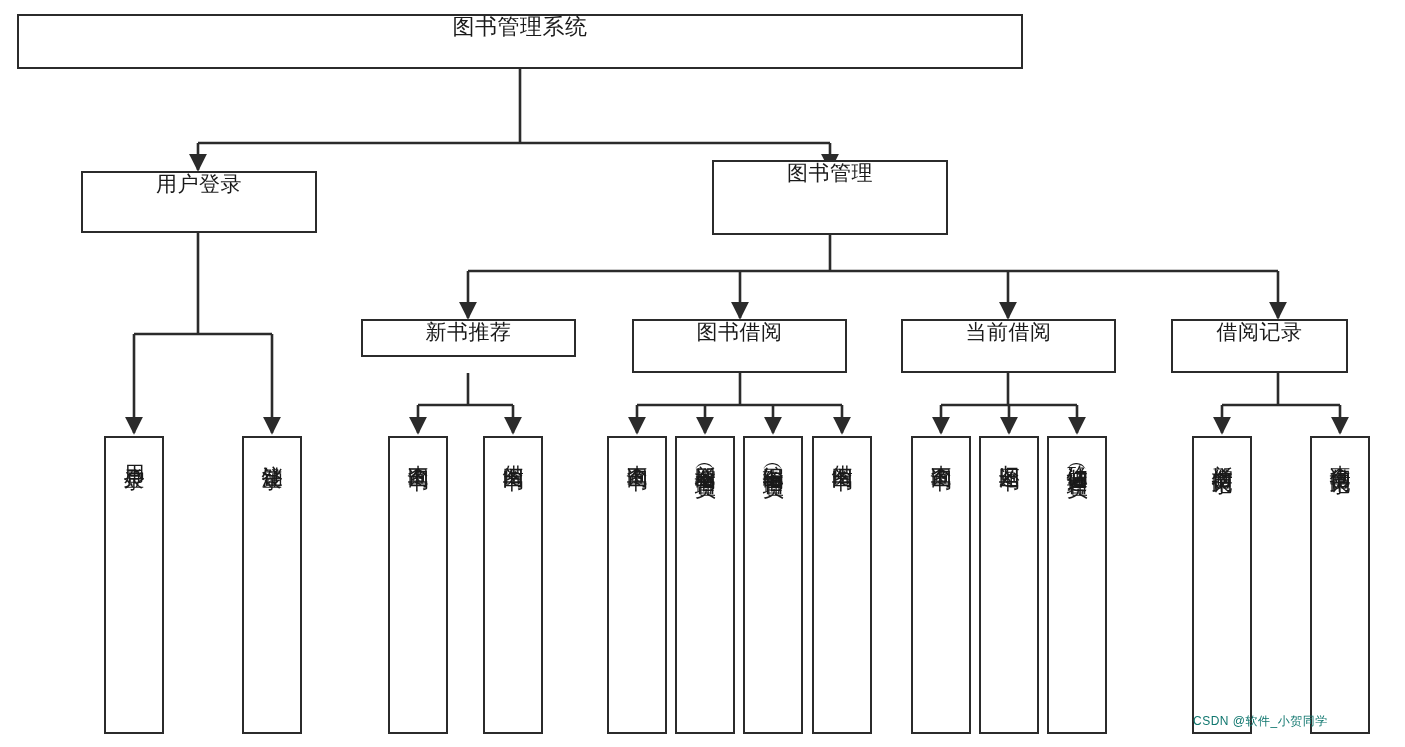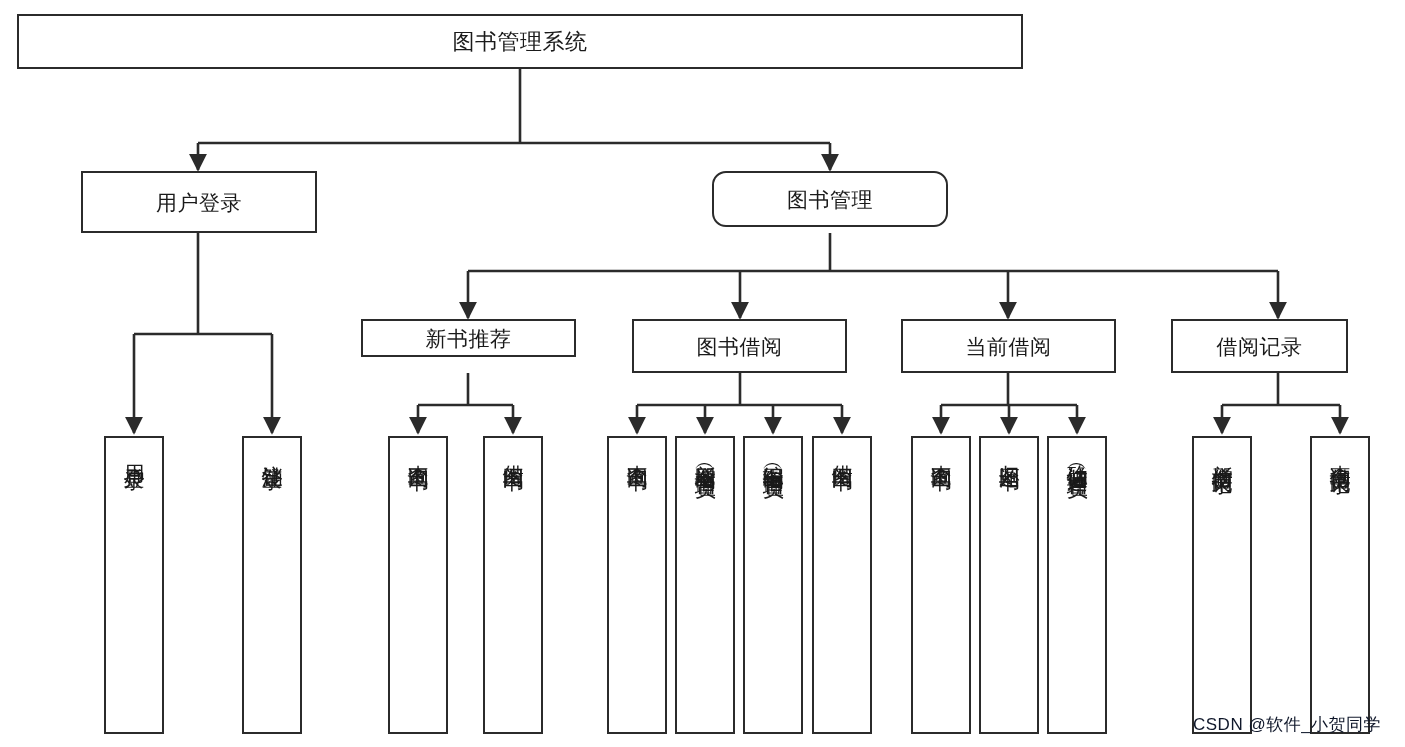--- a/index.html
+++ b/index.html
@@ -25,21 +25,21 @@
     width: 1405px;
     height: 747px;
     pointer-events: none;
   }
   .node {
     position: absolute;
     box-sizing: border-box;
     background: #ffffff;
     border: 2px solid #2b2b2b;
     display: flex;
-    align-items: center;
+    align-items: flex-start;
     justify-content: center;
     color: #1a1a1a;
   }
   .node.horizontal {
     font-size: 21px;
     letter-spacing: 0.5px;
   }
   .node.vertical {
     align-items: flex-start;
     justify-content: center;
@@ -56,22 +56,22 @@
     line-height: 1.16;
     letter-spacing: 2px;
     white-space: nowrap;
     text-align: left;
   }
   #root-node {
     font-size: 22px;
   }
   .watermark {
     position: absolute;
-    font-size: 17px;
-    color: #0f172a;
+    font-size: 12px;
+    color: #0f766e;
     white-space: nowrap;
     letter-spacing: 0.5px;
   }
 </style>
 </head>
 <body>
 
 <div id="diagram-root">
 
   <svg id="connectors" viewBox="0 0 1405 747" xmlns="http://www.w3.org/2000/svg">
@@ -125,21 +125,21 @@
   </svg>
 
   <div class="node horizontal" id="root-node" style="left:17px; top:14px; width:1006px; height:55px;">
     <span class="label-h">图书管理系统</span>
   </div>
 
   <div class="node horizontal" style="left:81px; top:171px; width:236px; height:62px;">
     <span class="label-h">用户登录</span>
   </div>
 
-  <div class="node horizontal" style="left:712px; top:171px; width:236px; height:56px;border-radius:14px;">
+  <div class="node horizontal" style="left:712px; top:160px; width:236px; height:75px;">
     <span class="label-h">图书管理</span>
   </div>
 
   <div class="node horizontal" style="left:361px; top:319px; width:215px; height:38px;">
     <span class="label-h">新书推荐</span>
   </div>
 
   <div class="node horizontal" style="left:901px; top:319px; width:215px; height:54px;">
     <span class="label-h">当前借阅</span>
   </div>

